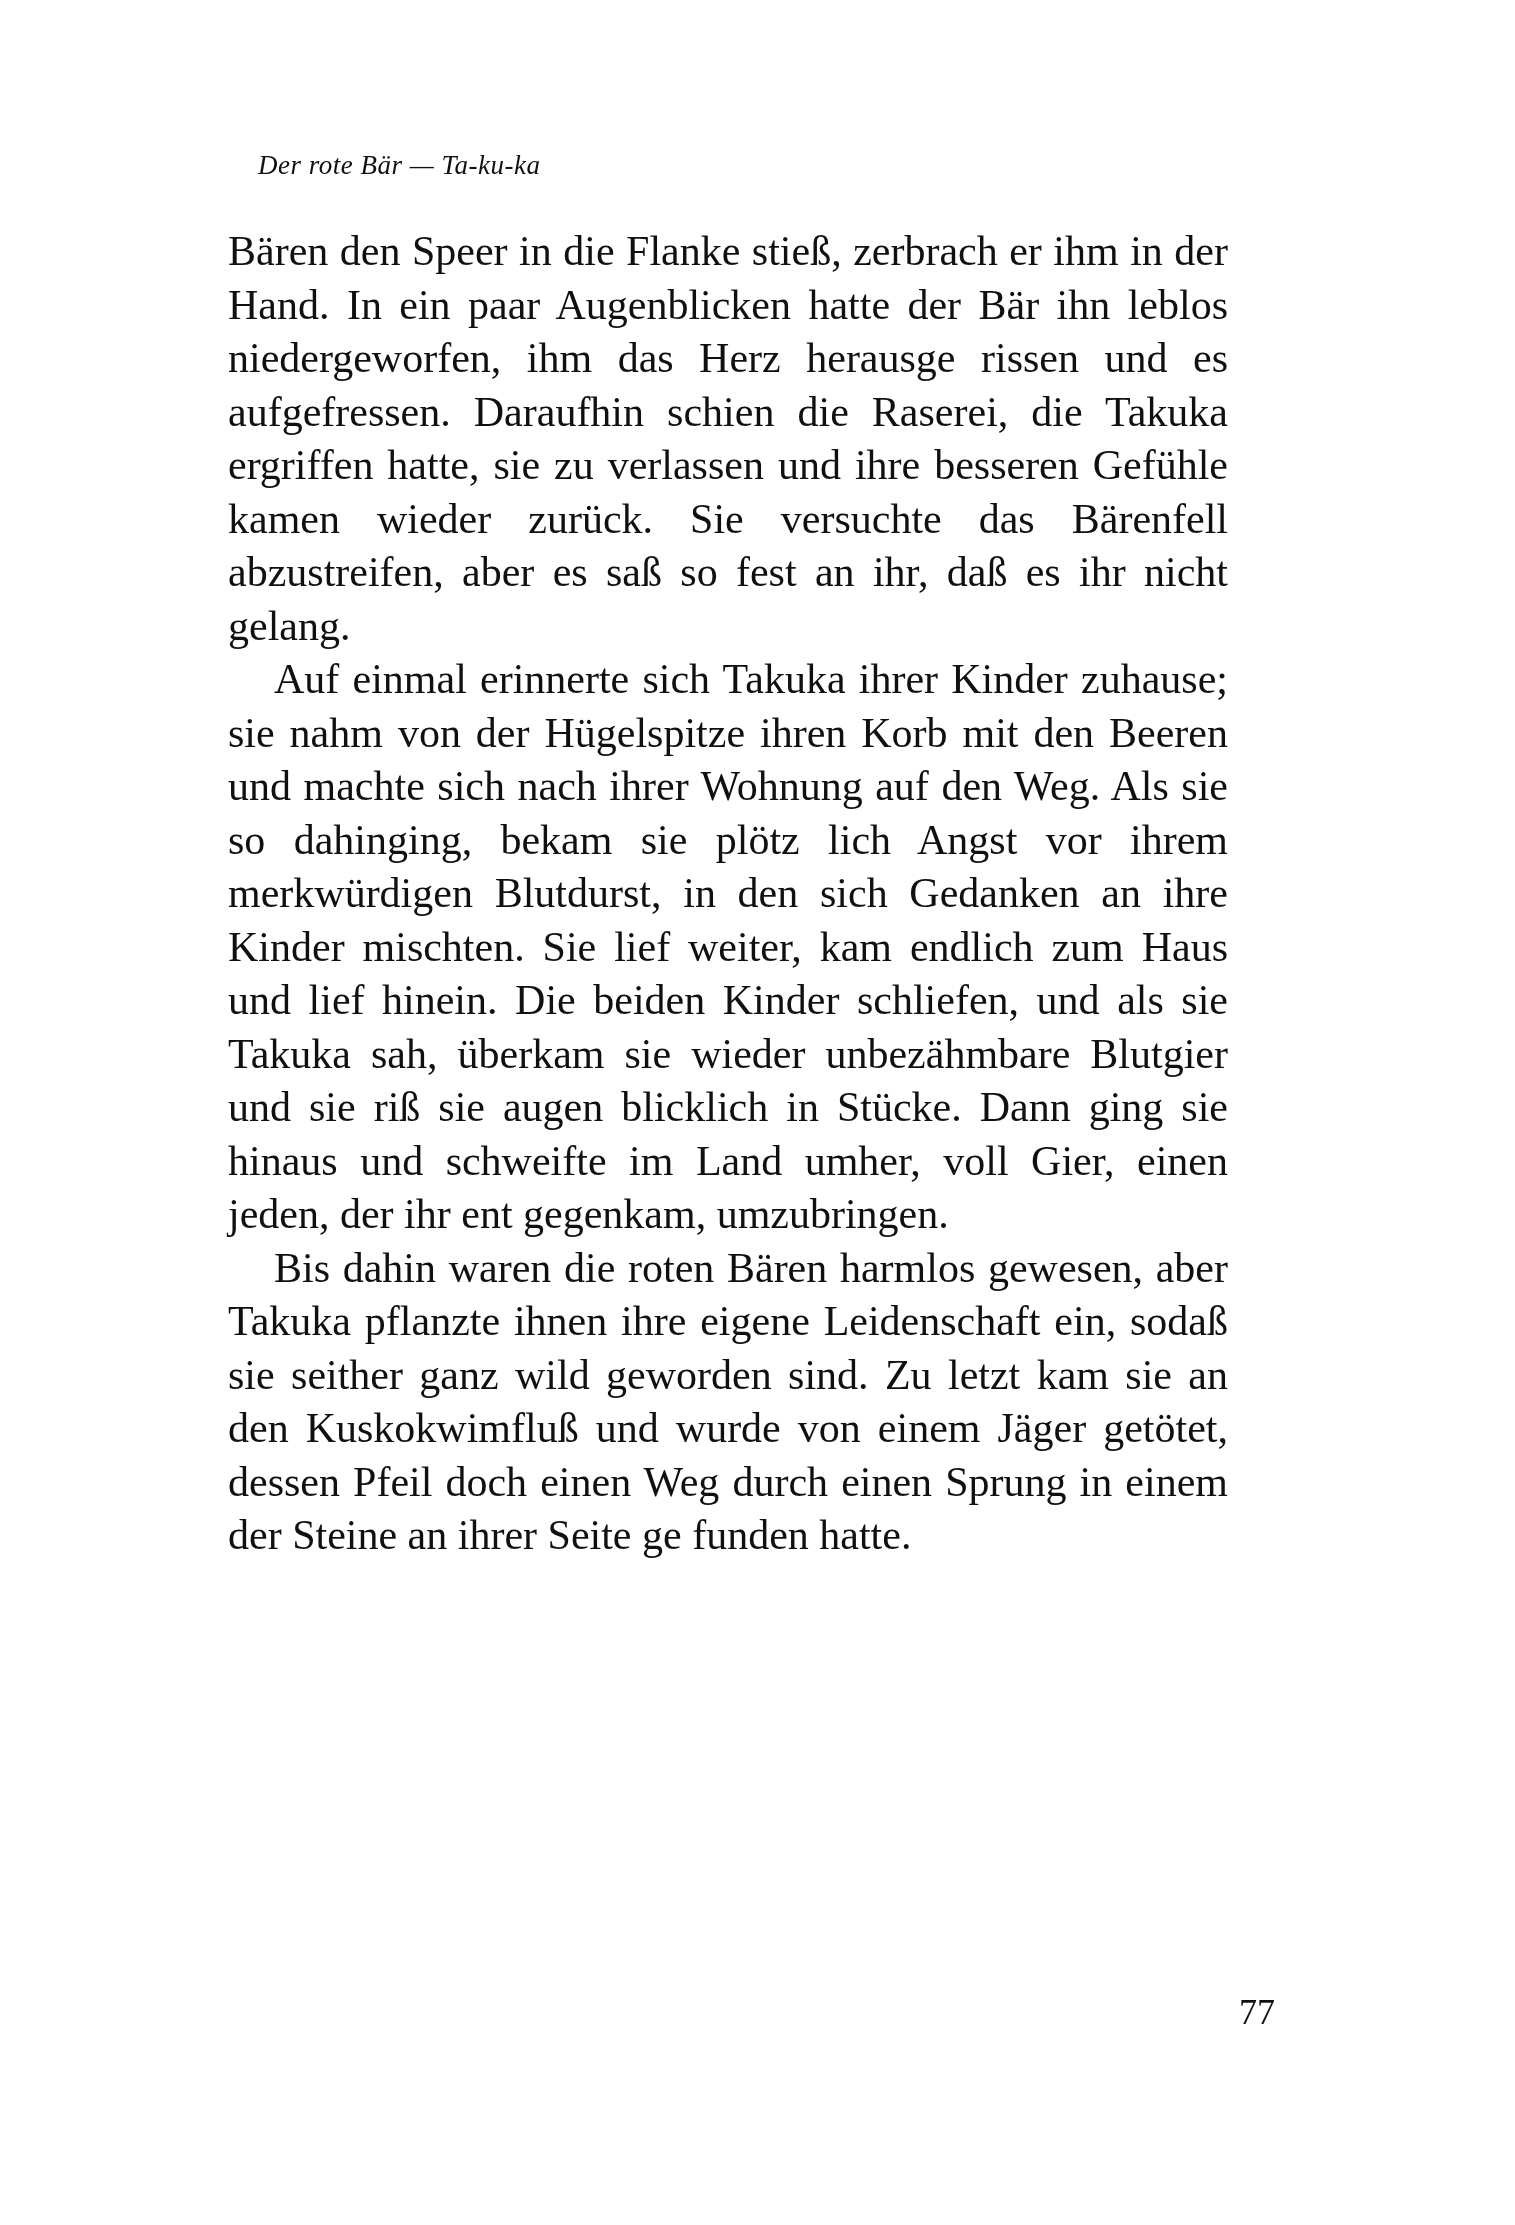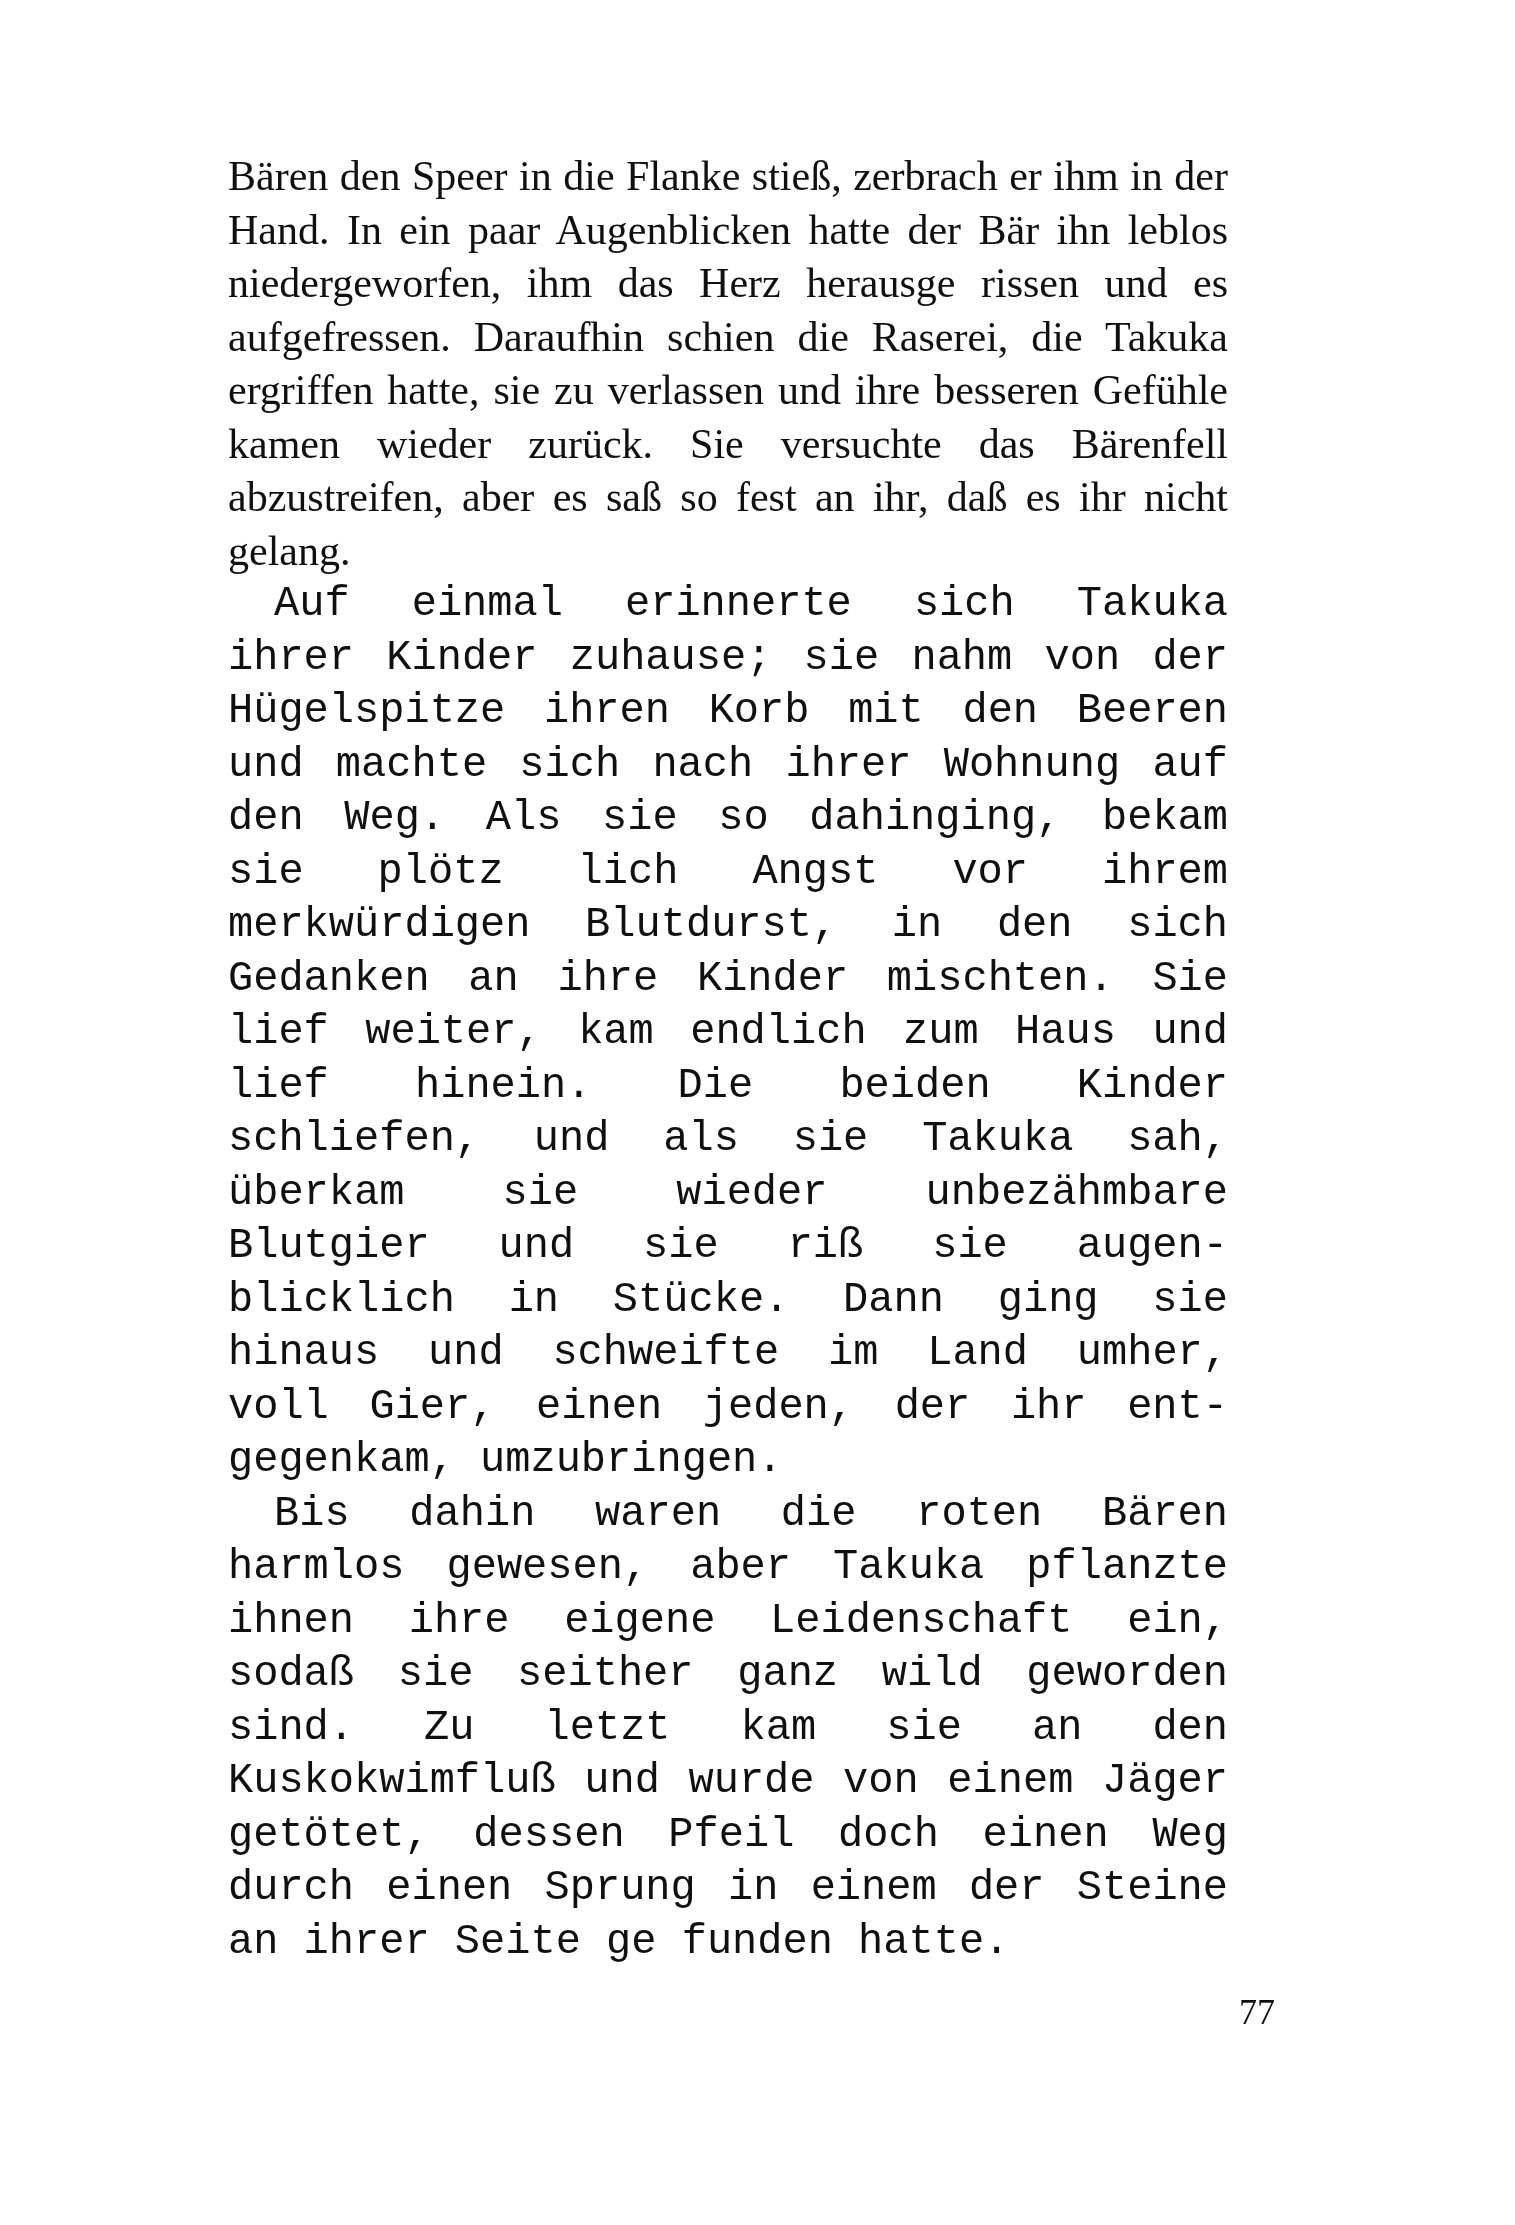--- a/index.html
+++ b/index.html
@@ -39,37 +39,37 @@
     margin: 0;
     font-size: 42px;
     line-height: 53.5px;
     text-align: justify;
     text-justify: inter-word;
     hyphens: none;
     color: #101010;
   }
   .body-text p.indent {
     text-indent: 46px;
-    font-family: Liberation Mono, monospace;
   }
   .page-number {
     position: absolute;
     right: 240px;
     bottom: 192px;
     font-size: 36px;
     color: #101010;
   }
 </style>
 </head>
 <body>
 
 <div class="page">
 
   <div class="content">
 
+    <div class="running-head">Der rote Bär — Ta-ku-ka</div>
 
     <div class="body-text">
       <p>Bären den Speer in die Flanke stieß, zerbrach er ihm in der Hand. In ein paar Augenblicken hatte der Bär ihn leblos niedergeworfen, ihm das Herz herausge­ rissen und es aufgefressen. Daraufhin schien die Raserei, die Ta­ku­ka ergriffen hatte, sie zu verlassen und ihre besseren Gefühle kamen wieder zurück. Sie versuchte das Bärenfell abzustreifen, aber es saß so fest an ihr, daß es ihr nicht gelang.</p>
       <p class="indent">Auf einmal erinnerte sich Ta­ku­ka ihrer Kinder zuhause; sie nahm von der Hügelspitze ihren Korb mit den Beeren und machte sich nach ihrer Wohnung auf den Weg. Als sie so dahinging, bekam sie plötz­ lich Angst vor ihrem merkwürdigen Blutdurst, in den sich Gedanken an ihre Kinder mischten. Sie lief weiter, kam endlich zum Haus und lief hinein. Die beiden Kinder schliefen, und als sie Ta­ku­ka sah, überkam sie wieder unbezähmbare Blutgier und sie riß sie augen­ blicklich in Stücke. Dann ging sie hinaus und schweifte im Land umher, voll Gier, einen jeden, der ihr ent­ gegenkam, umzubringen.</p>
       <p class="indent">Bis dahin waren die roten Bären harmlos gewesen, aber Ta­ku­ka pflanzte ihnen ihre eigene Leidenschaft ein, sodaß sie seither ganz wild geworden sind. Zu­ letzt kam sie an den Kuskokwimfluß und wurde von einem Jäger getötet, dessen Pfeil doch einen Weg durch einen Sprung in einem der Steine an ihrer Seite ge­ funden hatte.</p>
     </div>
 
   </div>
 
   <div class="page-number">77</div>

